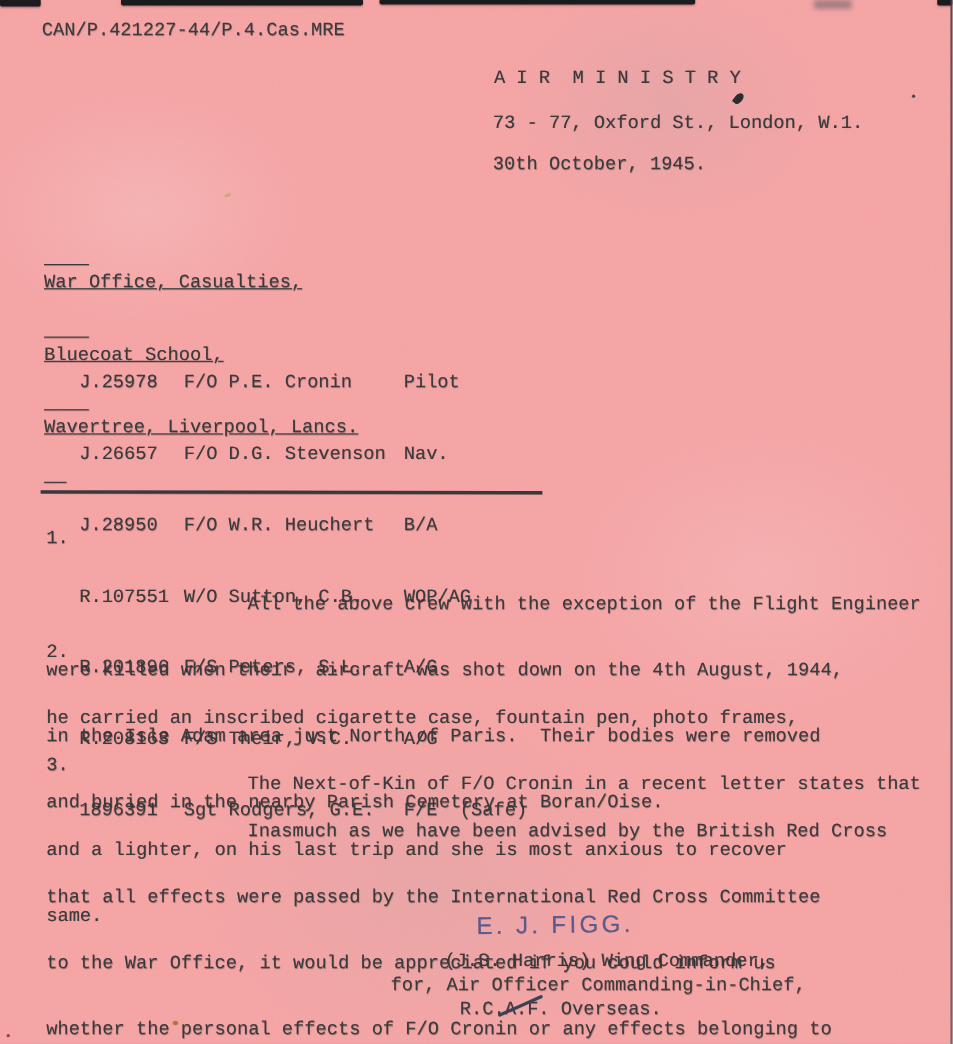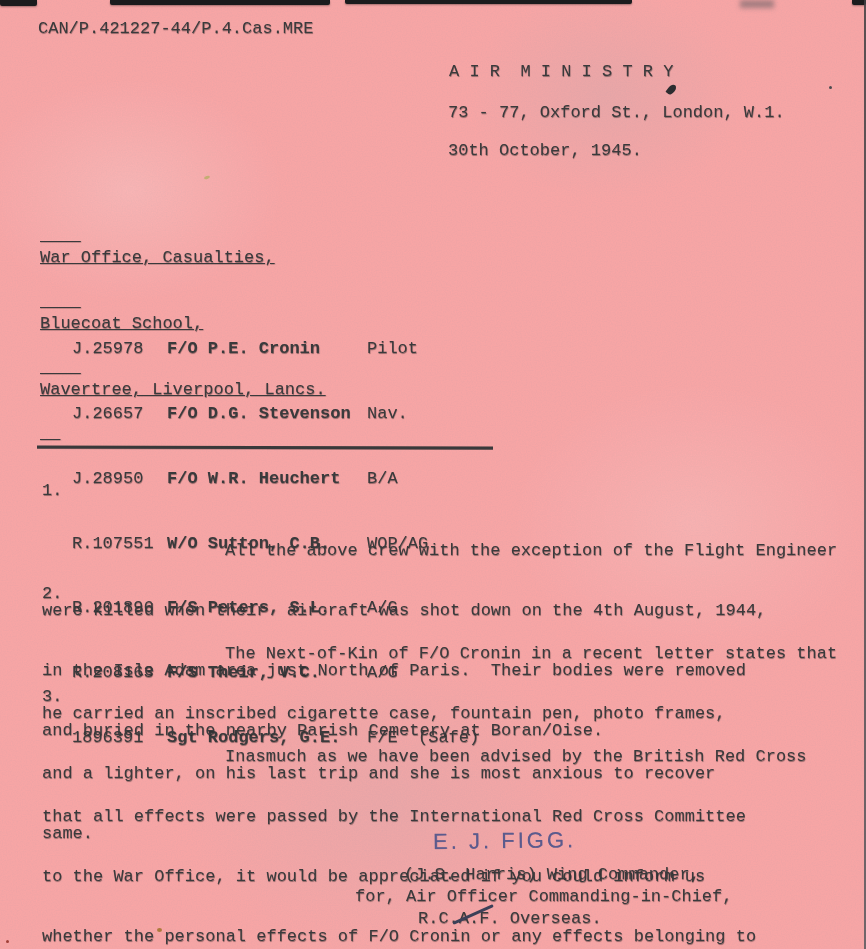--- a/index.html
+++ b/index.html
@@ -42,21 +42,21 @@
   .ref{left:38px;top:19px;}
   .lh-title{left:449px;top:62px;}
   .lh-address{left:448px;top:103px;}
   .lh-date{left:448px;top:141px;}
   
   .recipient{left:40px;top:203px;line-height:22px;text-decoration:underline;}
   
   .crew{left:42px;top:295px;line-height:21.6px;margin-left:30px;}
   .crew-row{display:flex;}
   .c1{width:95px;}
-  .c2{width:200px;font-weight:bold;}
+  .c2{width:200px;}
   .crew-underline{position:absolute;left:37px;top:446px;width:456px;height:2.5px;background:#39393b;transform:rotate(0.1deg);box-shadow:0 0.5px 0.5px rgba(30,30,32,0.4);}
   
   .para{position:absolute;left:42px;}
   .para .pnum{position:absolute;left:0;top:0;}
   .para .line{white-space:pre;}
   .para .line.first{padding-left:183px;}
   .p1{top:481px;}
   .p2{top:584px;}
   .p3{top:687px;}
   
@@ -139,22 +139,22 @@
   <div class="typed para p1">
     <span class="pnum">1.</span>
     <div class="line first">All the above crew with the exception of the Flight Engineer</div>
     <div class="line">were killed when their  aircraft was shot down on the 4th August, 1944,</div>
     <div class="line">in the Isle Adam area just North of Paris.  Their bodies were removed</div>
     <div class="line">and buried in the nearby Parish Cemetery at Boran/Oise.</div>
   </div>
 
   <div class="typed para p2">
     <span class="pnum">2.</span>
+    <div class="line">he carried an inscribed cigarette case, fountain pen, photo frames,</div>
     <div class="line first">The Next-of-Kin of F/O Cronin in a recent letter states that</div>
-    <div class="line">he carried an inscribed cigarette case, fountain pen, photo frames,</div>
     <div class="line">and a lighter, on his last trip and she is most anxious to recover</div>
     <div class="line">same.</div>
   </div>
 
   <div class="typed para p3">
     <span class="pnum">3.</span>
     <div class="line first">Inasmuch as we have been advised by the British Red Cross</div>
     <div class="line">that all effects were passed by the International Red Cross Committee</div>
     <div class="line">to the War Office, it would be appreciated if you could inform us</div>
     <div class="line">whether the personal effects of F/O Cronin or any effects belonging to</div>

